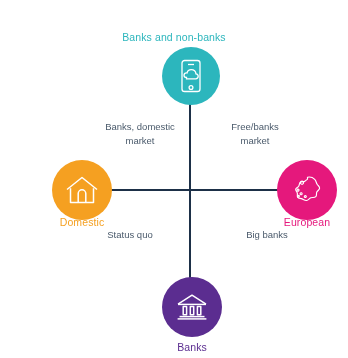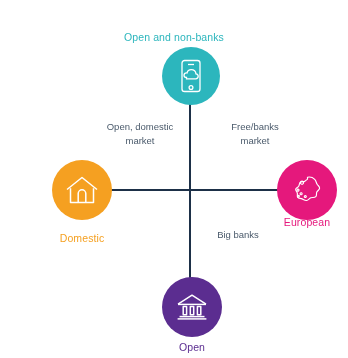--- a/index.html
+++ b/index.html
@@ -87,21 +87,20 @@
     left: 0;
     right: 0;
     top: 31px;
     color: #2cb6bd;
   }
   .label-left {
     left: 22px;
     width: 120px;
     top: 216px;
     color: #f5a021;
-    margin-top: 16px;
   }
   .label-right {
     left: 247px;
     width: 120px;
     top: 216px;
     color: #e5187c;
   }
   .label-bottom {
     left: 132px;
     width: 120px;
@@ -114,31 +113,31 @@
     position: absolute;
     font-size: 9.5px;
     line-height: 14px;
     color: #4a5a6b;
     text-align: center;
     width: 110px;
   }
   .quad-tl { left: 85px;  top: 120px; }
   .quad-tr { left: 200px; top: 120px; }
   .quad-bl { left: 75px;  top: 228px; }
-  .quad-br { left: 183px; top: 228px; }
+  .quad-br { left: 212px; top: 228px; }
 </style>
 </head>
 <body>
 
 <div id="canvas">
 
   <div class="axis-v"></div>
   <div class="axis-h"></div>
 
-  <div class="node-label label-top">Open and non-banks</div>
+  <div class="node-label label-top">Banks and non-banks</div>
 
   <div class="node node-top">
     <span>
       <svg width="30" height="34" viewBox="0 0 30 34" fill="none" stroke="#ffffff" stroke-width="1.3">
         <rect x="6" y="1.5" width="18" height="31" rx="2.6"></rect>
         <line x1="12" y1="5.5" x2="18" y2="5.5"></line>
         <circle cx="15" cy="28.5" r="1.9"></circle>
         <path d="M10.5 18.5c-1.4 0-2.5-1.05-2.5-2.35s1.1-2.35 2.5-2.35c.2 0 .4.02.58.07C11.5 11.9 13.2 10.7 15.2 10.7c2.5 0 4.55 1.85 4.78 4.2 1.25.17 2.22 1.2 2.22 2.45 0 1.35-1.15 2.45-2.55 2.45h-9.15z"></path>
       </svg>
     </span>
@@ -175,27 +174,31 @@
         <path d="M3 11.2 L17 2.2 L31 11.2"></path>
         <line x1="3" y1="11.4" x2="31" y2="11.4"></line>
         <rect x="8.2" y="13.6" width="3.4" height="8.2"></rect>
         <rect x="15.3" y="13.6" width="3.4" height="8.2"></rect>
         <rect x="22.4" y="13.6" width="3.4" height="8.2"></rect>
         <line x1="4.5" y1="23.6" x2="29.5" y2="23.6"></line>
         <line x1="2.6" y1="25.9" x2="31.4" y2="25.9"></line>
       </svg>
     </span>
   </div>
-  <div class="node-label label-bottom">Open</div>
+  <div class="node-label label-bottom">Banks</div>
 
   <div class="quad quad-tl">
-    <div>Open, domestic</div>
+    <div>Banks, domestic</div>
     <div>market</div>
   </div>
   <div class="quad quad-tr">
     <div>Free/banks</div>
     <div>market</div>
   </div>
+  <div class="quad quad-bl">
+    <div>Status quo</div>
+    <div></div>
+  </div>
   <div class="quad quad-br">
     <div>Big banks</div>
   </div>
 
 </div>
 
 </body></html>

